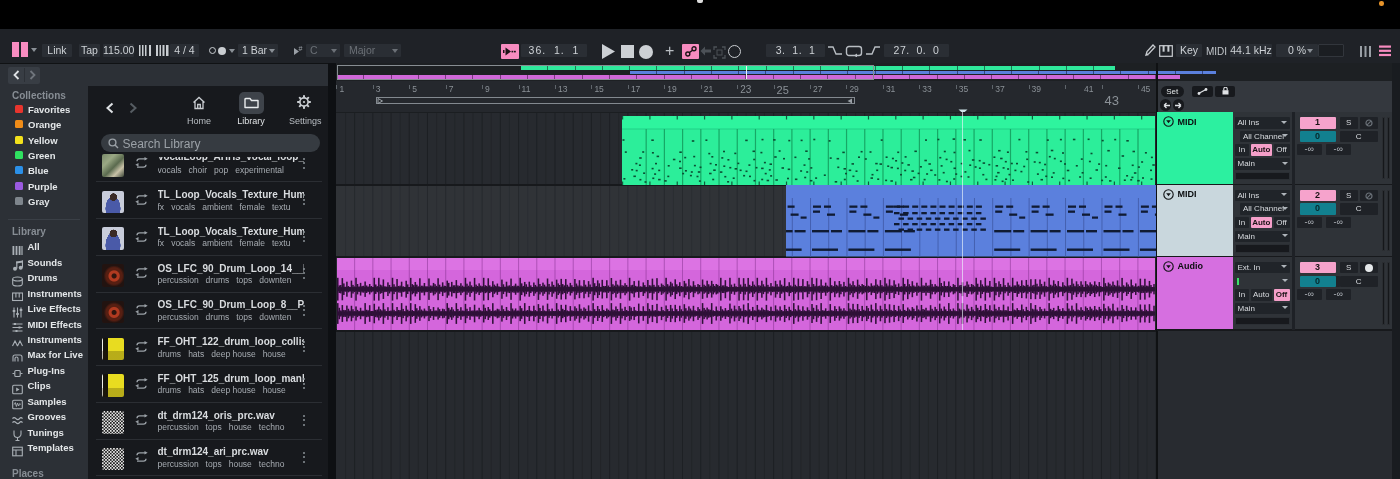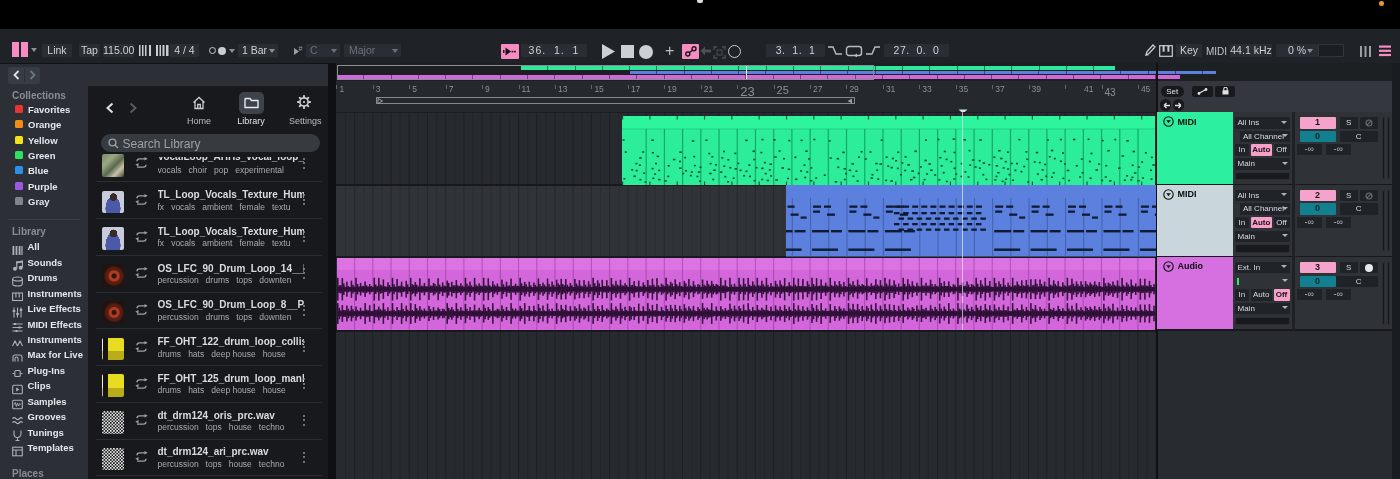--- a/index.html
+++ b/index.html
@@ -502,41 +502,41 @@
 <div class="ab" style="left:558.0px;top:83.5px;font-size:8.5px;color:#8b9197;">13</div>
 <div class="ab" style="left:591.4px;top:85px;width:1px;height:4px;background:#5f656b;"></div>
 <div class="ab" style="left:594.4px;top:83.5px;font-size:8.5px;color:#8b9197;">15</div>
 <div class="ab" style="left:627.9px;top:85px;width:1px;height:4px;background:#5f656b;"></div>
 <div class="ab" style="left:630.9px;top:83.5px;font-size:8.5px;color:#8b9197;">17</div>
 <div class="ab" style="left:664.3px;top:85px;width:1px;height:4px;background:#5f656b;"></div>
 <div class="ab" style="left:667.3px;top:83.5px;font-size:8.5px;color:#8b9197;">19</div>
 <div class="ab" style="left:700.7px;top:85px;width:1px;height:4px;background:#5f656b;"></div>
 <div class="ab" style="left:703.7px;top:83.5px;font-size:8.5px;color:#8b9197;">21</div>
 <div class="ab" style="left:737.2px;top:85px;width:1px;height:4px;background:#5f656b;"></div>
-<div class="ab" style="left:740.2px;top:83.5px;font-size:13px;color:#8b9197;text-align:right;">23</div>
+<div class="ab" style="left:740.2px;top:83.5px;font-size:10px;color:#8b9197;text-align:right;">23</div>
 <div class="ab" style="left:773.6px;top:85px;width:1px;height:4px;background:#5f656b;"></div>
 <div class="ab" style="left:776.6px;top:83.5px;font-size:11px;color:#8b9197;">25</div>
 <div class="ab" style="left:810.0px;top:85px;width:1px;height:4px;background:#5f656b;"></div>
 <div class="ab" style="left:813.0px;top:83.5px;font-size:8.5px;color:#8b9197;">27</div>
 <div class="ab" style="left:846.4px;top:85px;width:1px;height:4px;background:#5f656b;"></div>
 <div class="ab" style="left:849.4px;top:83.5px;font-size:8.5px;color:#8b9197;">29</div>
 <div class="ab" style="left:882.9px;top:85px;width:1px;height:4px;background:#5f656b;"></div>
 <div class="ab" style="left:885.9px;top:83.5px;font-size:8.5px;color:#8b9197;">31</div>
 <div class="ab" style="left:919.3px;top:85px;width:1px;height:4px;background:#5f656b;"></div>
 <div class="ab" style="left:922.3px;top:83.5px;font-size:8.5px;color:#8b9197;">33</div>
 <div class="ab" style="left:955.7px;top:85px;width:1px;height:4px;background:#5f656b;"></div>
 <div class="ab" style="left:958.7px;top:83.5px;font-size:8.5px;color:#8b9197;">35</div>
 <div class="ab" style="left:992.2px;top:85px;width:1px;height:4px;background:#5f656b;"></div>
 <div class="ab" style="left:995.2px;top:83.5px;font-size:8.5px;color:#8b9197;">37</div>
 <div class="ab" style="left:1028.6px;top:85px;width:1px;height:4px;background:#5f656b;"></div>
 <div class="ab" style="left:1031.6px;top:83.5px;font-size:8.5px;color:#8b9197;">39</div>
 <div class="ab" style="left:1065.0px;top:85px;width:1px;height:4px;background:#5f656b;"></div>
 <div class="ab" style="left:1068.0px;top:83.5px;font-size:8.5px;color:#8b9197;margin-left:16px;">41</div>
 <div class="ab" style="left:1101.5px;top:85px;width:1px;height:4px;background:#5f656b;"></div>
-<div class="ab" style="left:1104.5px;top:87px;font-size:10px;color:#8b9197;">43</div>
+<div class="ab" style="left:1104.5px;top:93px;font-size:13px;color:#8b9197;">43</div>
 <div class="ab" style="left:1137.9px;top:85px;width:1px;height:4px;background:#5f656b;"></div>
 <div class="ab" style="left:1140.9px;top:83.5px;font-size:8.5px;color:#8b9197;">45</div>
 <div class="ab" style="left:375.5px;top:97px;width:479px;height:7px;border:1px solid #83898f;"></div>
 <svg class="ab" style="left:377px;top:97.8px" width="7" height="6">
     <path d="M1,0.5 L1,5.5 L5.5,3 Z" stroke="#9aa0a6" stroke-width="1" fill="none"></path>
   </svg>
 <svg class="ab" style="left:845.5px;top:97.8px" width="7" height="6">
     <path d="M6,0.5 L6,5.5 L1.5,3 Z" fill="#9aa0a6"></path>
   </svg>
 <svg class="ab" style="left:958px;top:108.5px" width="10" height="5">

